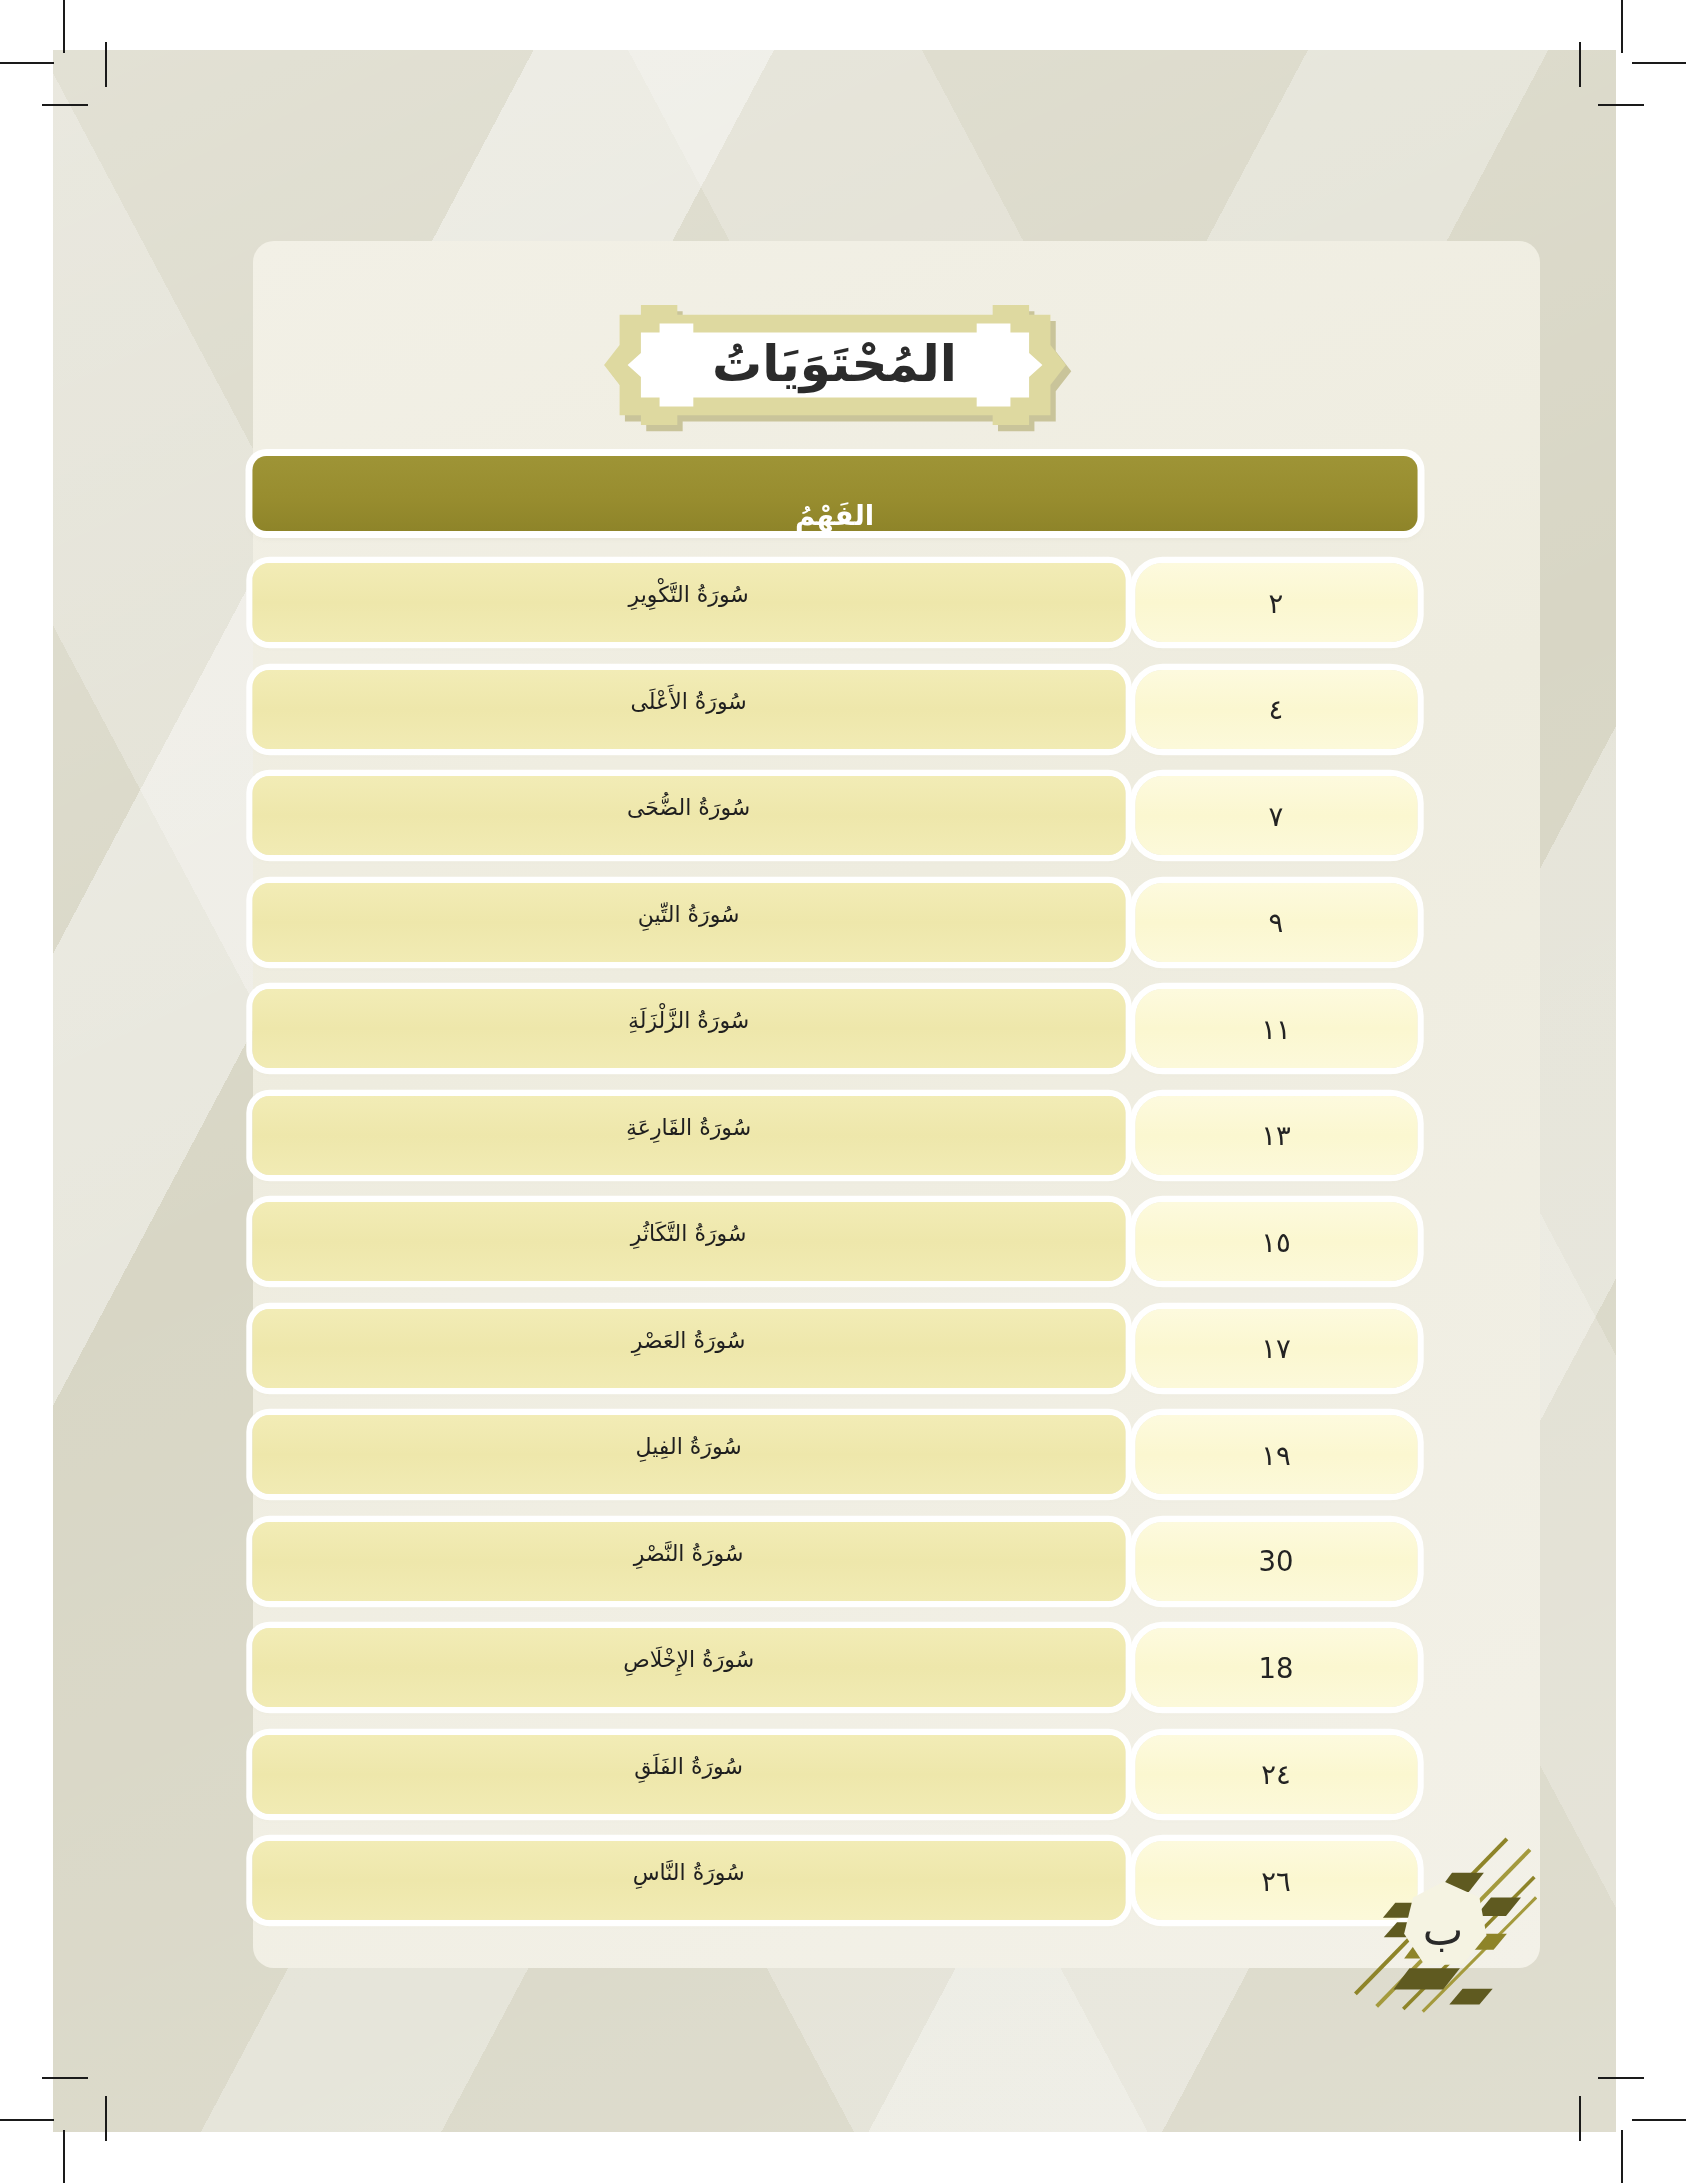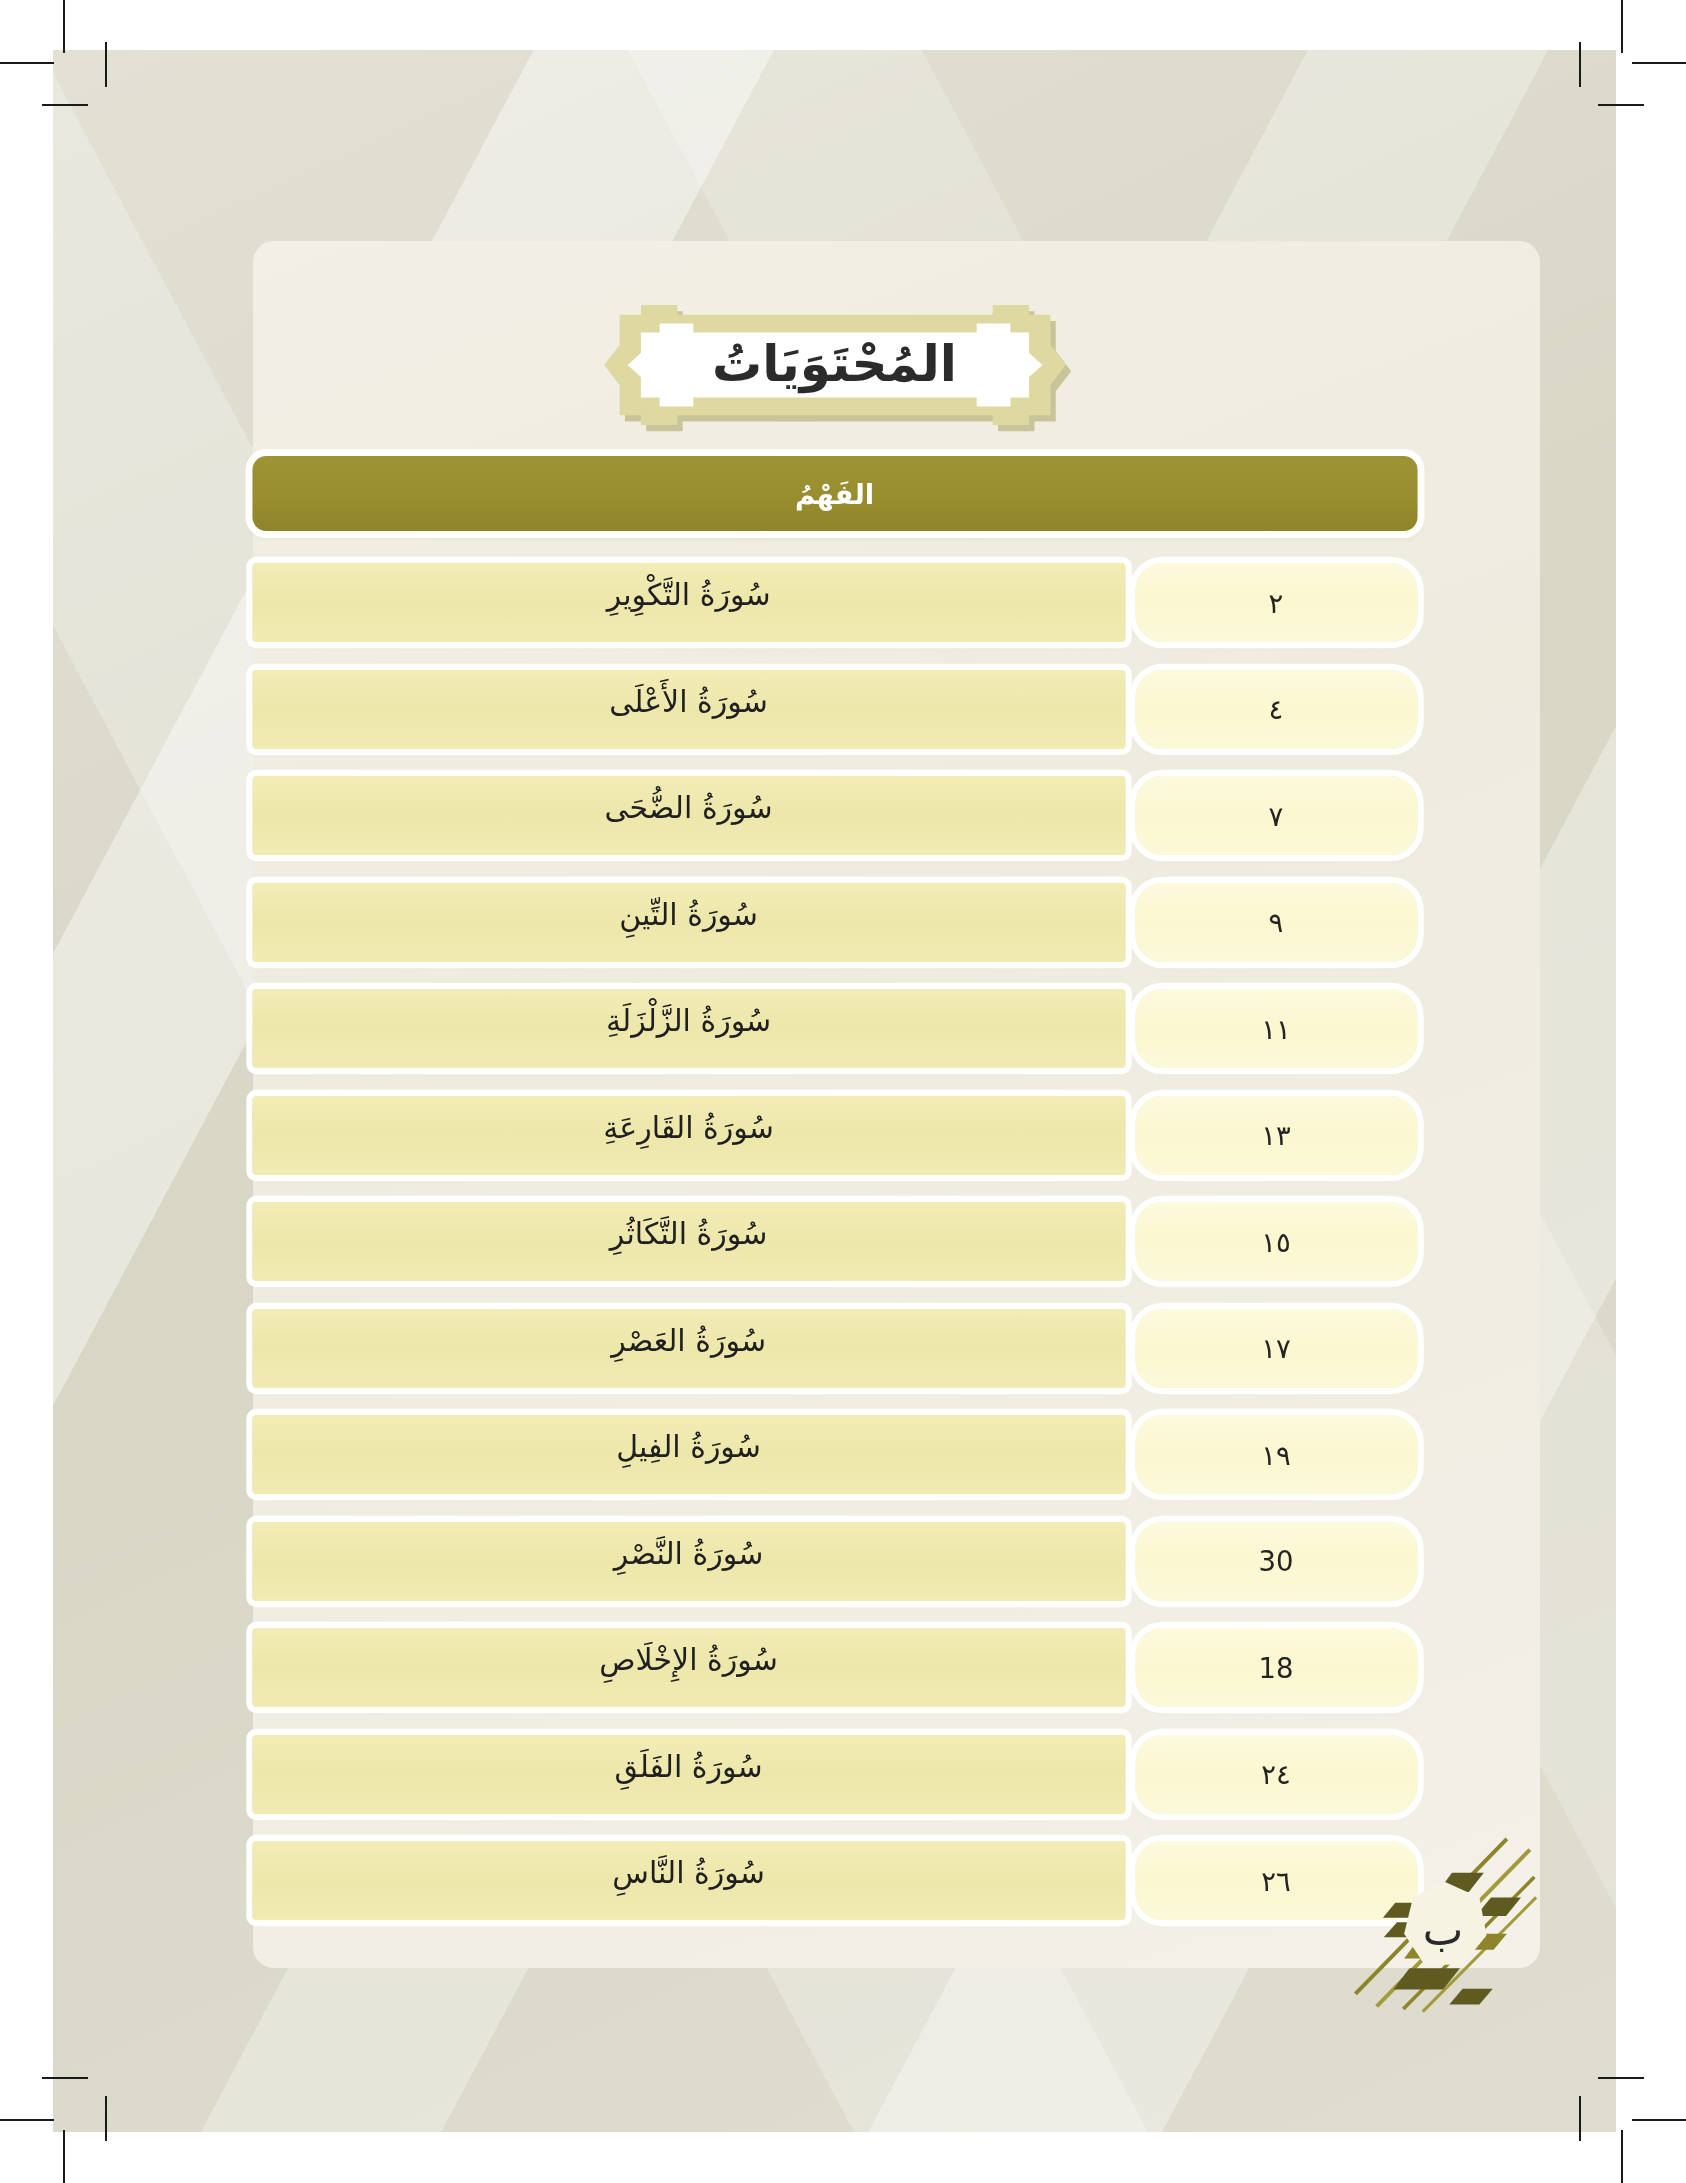--- a/index.html
+++ b/index.html
@@ -102,21 +102,21 @@
     position: absolute;
     left: 50%;
     transform: translateX(-50%);
     top: 406px;
     width: 1165px;
     height: 75px;
     background: linear-gradient(180deg, #9e9436 0%, #988d2f 55%, #8e8429 100%);
     border-radius: 14px;
     box-shadow: 0 0 0 7px #ffffff, 0 3.6px 8px rgba(120,115,70,0.16);
     display: flex;
-    align-items: center;
+    align-items: flex-end;
     justify-content: center;
     z-index: 3;
   }
   .section-header-label {
     color: #ffffff;
     font-size: 27.5px;
     font-weight: 700;
   }
 
   
@@ -143,26 +143,26 @@
     box-shadow: 0 0 0 6.2px #ffffff, 0 2.7px 6.2px rgba(150,145,100,0.13);
     display: flex;
     align-items: center;
     justify-content: center;
     font-size: 27.5px;
     color: #232323;
   }
   .row-title {
     flex: 1 1 auto;
     background: linear-gradient(180deg, #f2ecb6 0%, #eee7ab 50%, #f1ebb4 100%);
-    border-radius: 4px;
+    border-radius: 17px;
     box-shadow: 0 0 0 6.2px #ffffff, 0 2.7px 6.2px rgba(150,145,100,0.13);
     display: flex;
     align-items: center;
     justify-content: center;
-    font-size: 30px;
+    font-size: 22px;
     color: #1f1f1f;
     padding-bottom: 16px;
     box-sizing: border-box;
   }
 
   
   .ornament {
     position: absolute;
     right: 79px;
     bottom: 119px;

